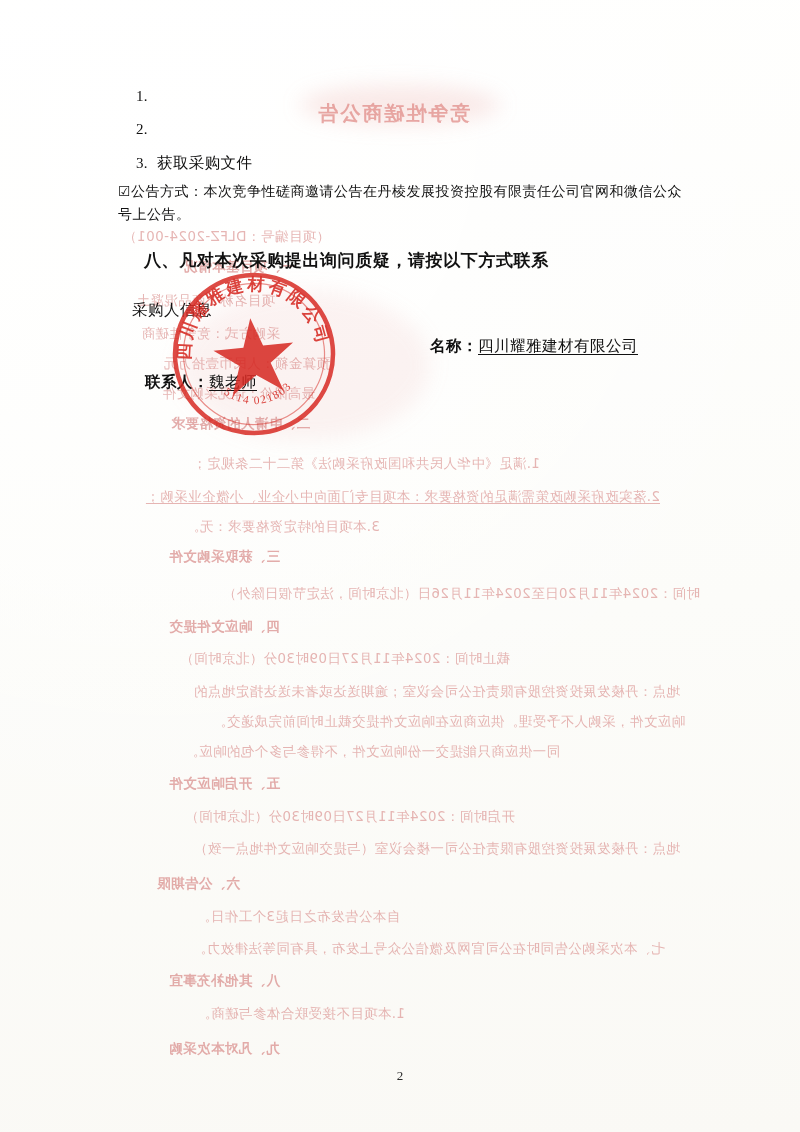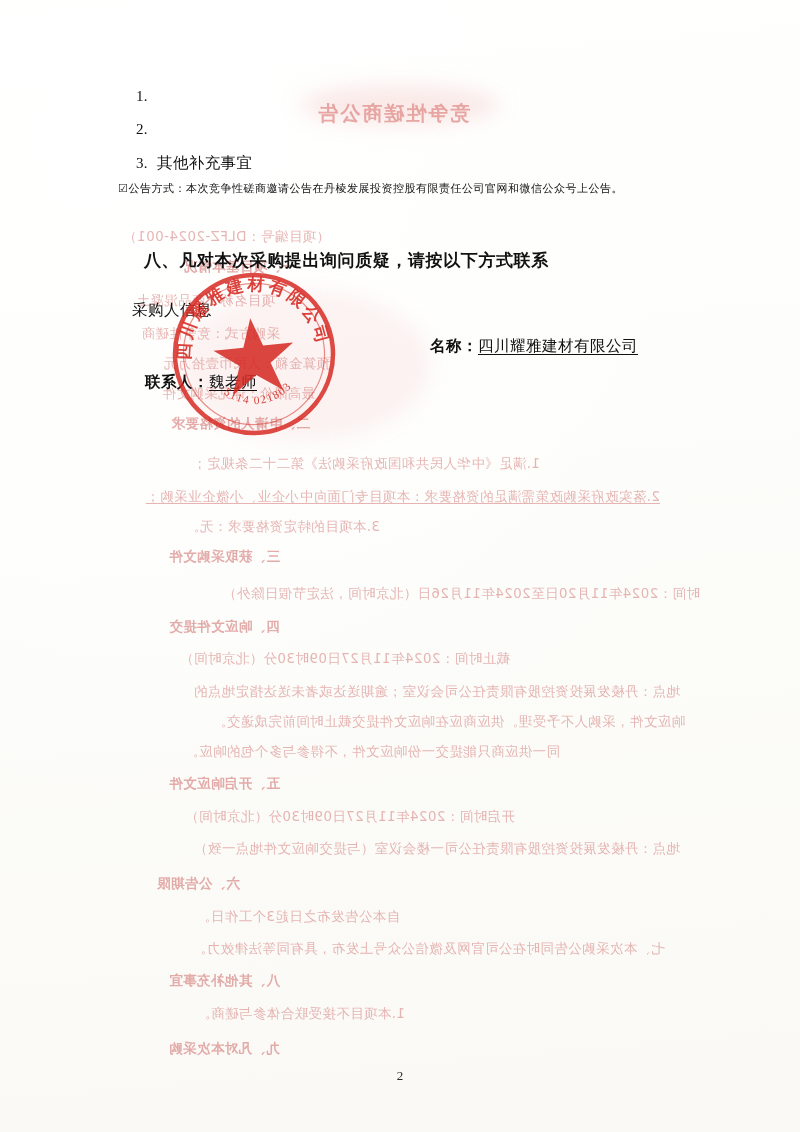--- a/index.html
+++ b/index.html
@@ -56,21 +56,21 @@
     flex: 0 0 30px;
     text-align: right;
     padding-right: 9px;
     font-family: "Liberation Serif", serif;
     font-size: 15px;
   }
   .u { text-decoration: underline; text-underline-offset: 3px; }
 
   .para {
     position: absolute;
-    font-size: 11px;
+    font-size: 14px;
     line-height: 1.62;
     letter-spacing: 0.5px;
   }
   #announce {
     left: 118px;
     top: 180px;
     width: 565px;
     text-indent: 0;
   }
   #announce .box { font-family: "DejaVu Sans", sans-serif; }
@@ -194,21 +194,21 @@
 
     <div class="numlist">
       <div class="li">
         <span class="num">1.</span>
       </div>
       <div class="li">
         <span class="num">2.</span>
       </div>
       <div class="li">
         <span class="num">3.</span>
-        <span>其他补充事宜</span>
+        <span>获取采购文件</span>
       </div>
     </div>
 
     <div class="para" id="announce">
       <span class="box">☑</span><span>公告方式：本次竞争性磋商邀请公告在丹棱发展投资控股有限责任公司官网和微信公众号上公告。</span>
     </div>
 
     <div id="heading8">八、凡对本次采购提出询问质疑，请按以下方式联系</div>
 
     <div class="contact">

